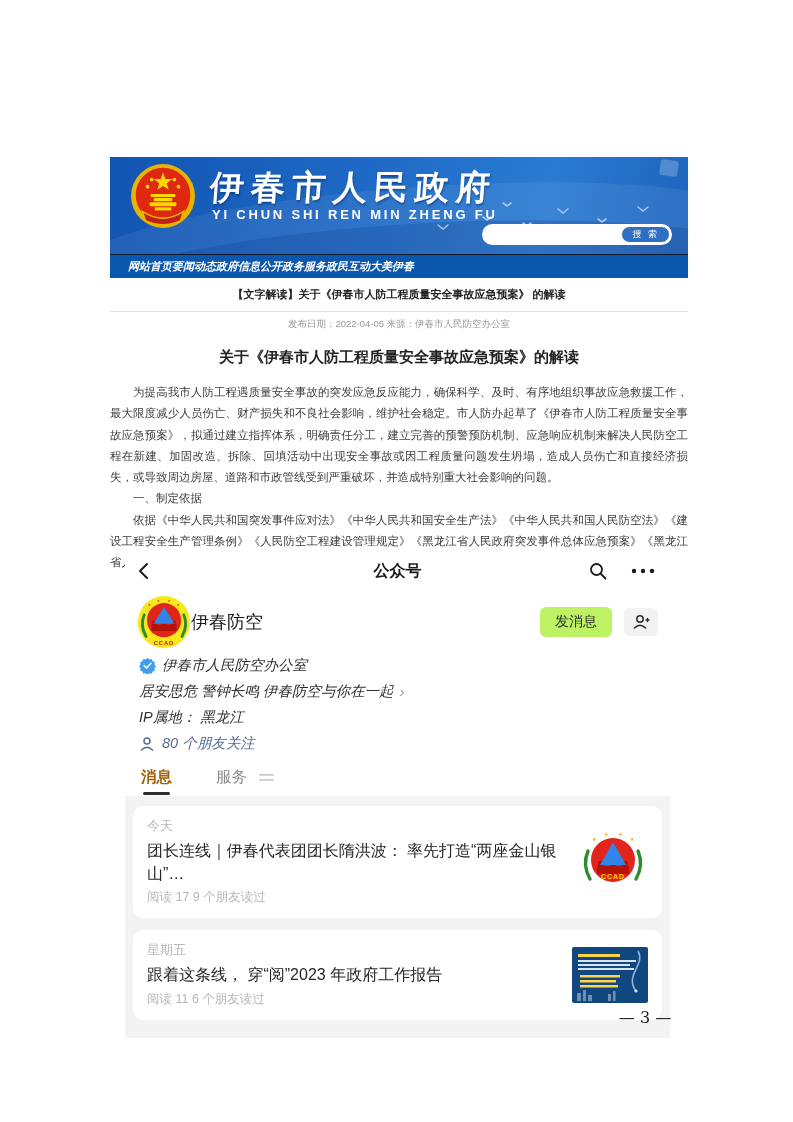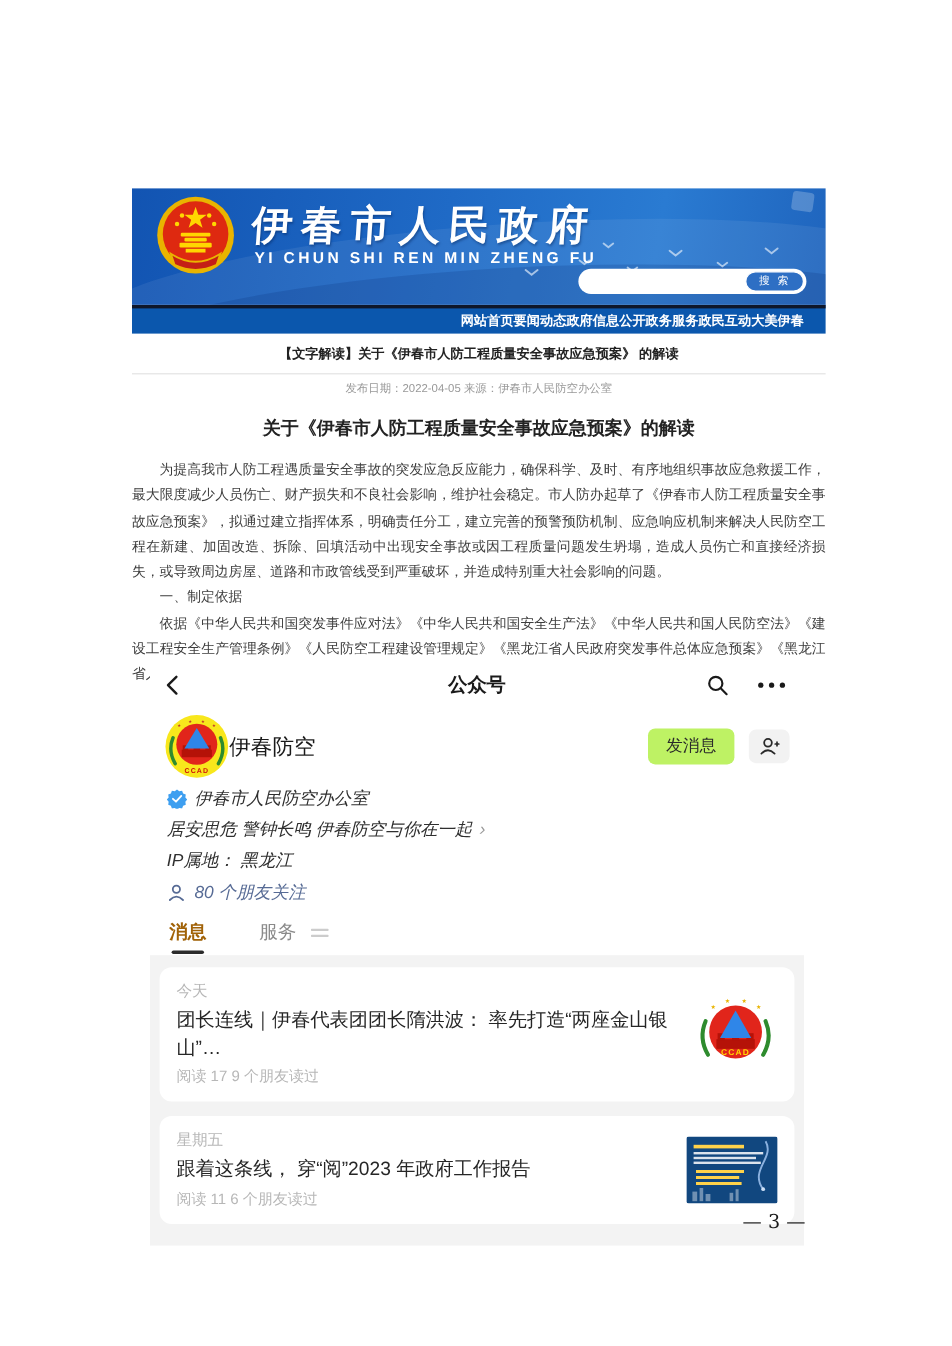--- a/index.html
+++ b/index.html
@@ -28,22 +28,22 @@
     font-family:"DejaVu Serif","Liberation Serif",serif; font-weight:bold;
     font-size:34px; letter-spacing:7px; text-shadow:1px 2px 2px rgba(0,30,80,.4);
     transform:skewX(-4deg); white-space:nowrap; }
   .gov-sub { position:absolute; left:102px; top:50px; color:#fff;
     font-size:13px; letter-spacing:2.8px; font-weight:bold; white-space:nowrap; }
   .gov-search { position:absolute; right:16px; bottom:9px; width:190px; height:21px;
     background:#fff; border-radius:11px; display:flex; align-items:center; justify-content:flex-end; }
   .gov-search-btn { height:17px; margin-right:2px; padding:0 10px; border-radius:9px;
     background:#2e6fc4; border:1px solid #fff; color:#fff; font-size:9px;
     letter-spacing:2px; display:flex; align-items:center; cursor:pointer; }
-  .gov-nav { height:24px; background:#0b57ad; border-top:3px solid #0f172a;
-    display:flex; align-items:center; justify-content:flex-end; padding:0 18px; }
+  .gov-nav { height:24px; background:#0b57ad; border-top:1px solid #0f172a;
+    display:flex; align-items:center; justify-content:flex-start; padding:0 18px;font-style:italic; }
   .gov-nav span { color:#fff; font-size:11px; font-weight:bold; cursor:pointer; white-space:nowrap; }
   .gov-breadcrumb { margin-top:9px; text-align:center; font-size:11px; font-weight:bold; color:#222; }
   .gov-rule { margin-top:9px; border:none; border-top:1px solid #e3e3e3; }
   .gov-dateline { margin-top:6px; text-align:center; font-size:9.5px; color:#999; }
   .gov-article-title { margin-top:17px; text-align:center; font-size:15px; font-weight:bold; color:#222; }
   .gov-body { margin-top:15px; font-size:11.5px; color:#3d3d3d; line-height:1.85; text-align:justify; }
   .gov-body p { text-indent:2em; }
 
   
   .wx { position:absolute; left:125px; top:553px; width:545px; background:#fff; }

